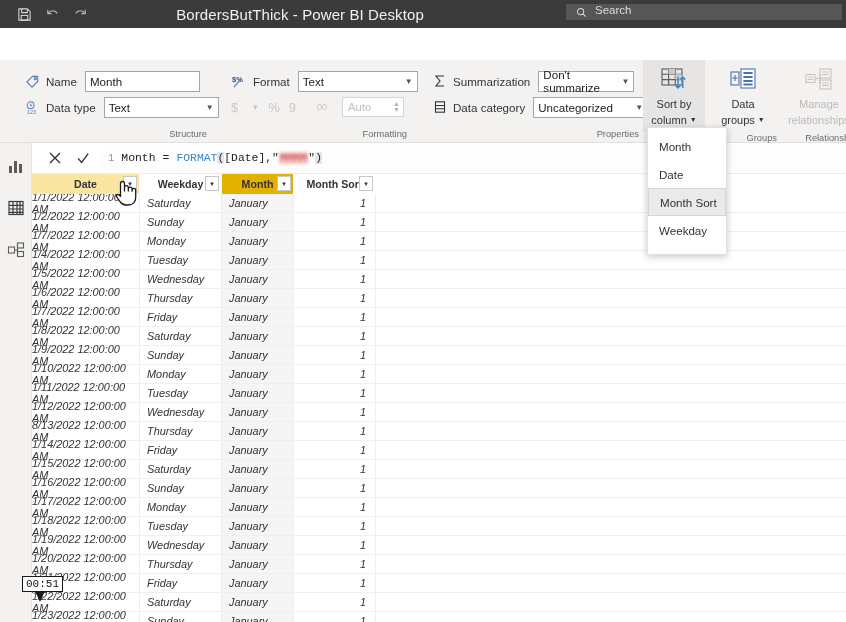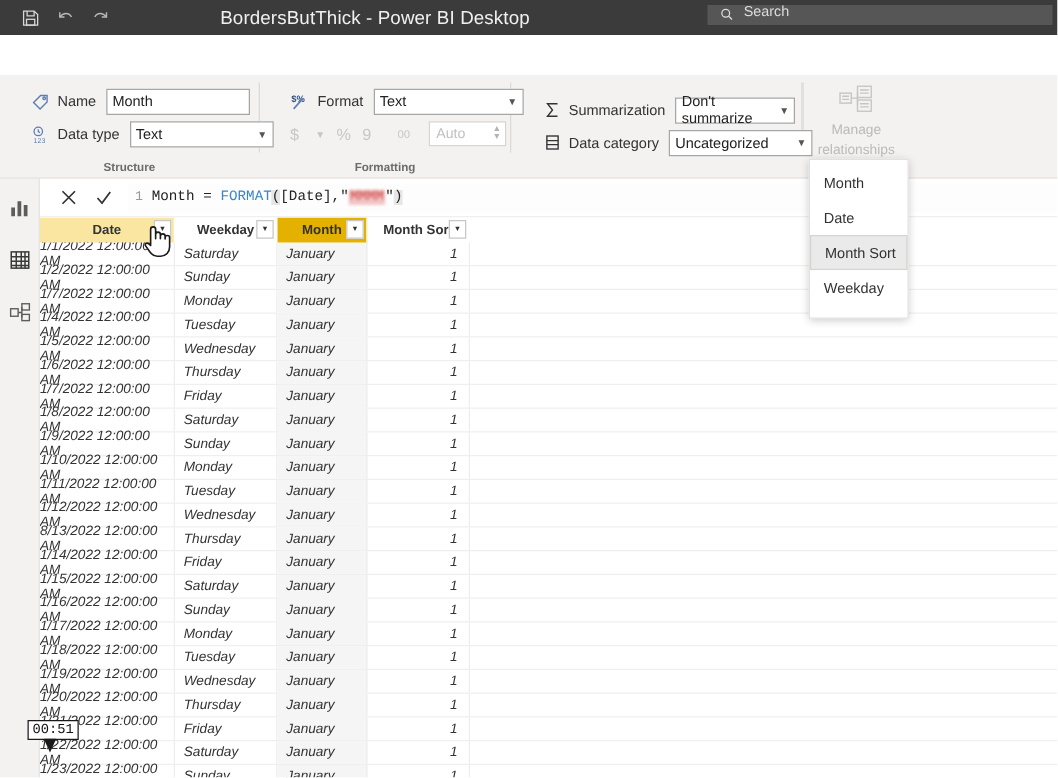--- a/index.html
+++ b/index.html
@@ -50,22 +50,22 @@
 
   
   .ribbon {
     position:absolute; left:0; top:60px; width:846px; height:83px;
     background:#f3f2f1; border-bottom:1px solid #e1dfdd;
     display:flex; align-items:stretch;
   }
   .rgroup { position:relative; display:flex; flex-direction:column; }
   .rgroup .gcontent { flex:1; display:flex; align-items:center; padding:0 24px; }
   .glabel {
-    height:14px; font-size:9.3px; color:#6b6b6b; text-align:center;
-    line-height:12px; width:100%;font-weight:bold;
+    height:14px; font-size:9.3px; color:#6b6b6b; text-align:right;
+    line-height:12px; width:100%;
   }
   .gsep { width:1px; background:#dcdad8; margin:6px 0 20px 0; }
 
   .fieldrow { display:flex; flex-direction:column; gap:5px; }
   .frow { display:flex; align-items:center; gap:5px; height:21px; }
   .flabel { font-size:11.6px; color:#333; white-space:nowrap; }
   .ficon { width:17px; height:17px; color:#4a72b0; display:flex; align-items:center; justify-content:center; flex:0 0 auto;}
   .fbox {
     height:21px; background:#fff; border:1px solid #a6a6a6;
     font-size:11.6px; color:#222; padding:0 4px;
@@ -325,24 +325,67 @@
               </svg>
             </span>
             <span class="flabel">Data category</span>
             <span class="fbox" style="width:115px; margin-left:3px;">
               <span>Uncategorized</span>
               <span class="chev">▼</span>
             </span>
           </div>
         </div>
       </div>
+      <div class="glabel">Properties</div>
     </div>
     <div class="gsep"></div>
 
-
+    <div class="rgroup" style="width:70px;">
+      <div class="gcontent" style="padding:0 4px;">
+        <div class="bigbtn active">
+          <span class="bicon">
+            <svg width="30" height="27" viewBox="0 0 30 27" fill="none" stroke="#5b5b5b" stroke-width="1.1">
+              <rect x="3" y="2" width="20" height="16"></rect>
+              <path d="M3 7.3h20M3 12.6h20M9.6 2v16M16.3 2v16"></path>
+              <rect x="9.6" y="2" width="6.7" height="5.3" fill="#c9c9c9" stroke="none"></rect>
+              <rect x="16.3" y="7.3" width="6.7" height="5.3" fill="#c9c9c9" stroke="none"></rect>
+              <path d="M19 10v11M16.6 18.5L19 21l2.4-2.5" stroke="#3a86c8" stroke-width="1.4"></path>
+              <path d="M23.8 21V10M21.4 12.5L23.8 10l2.4 2.5" stroke="#3a86c8" stroke-width="1.4"></path>
+            </svg>
+          </span>
+          <span>Sort by</span>
+          <span style="display:flex;align-items:center;gap:3px;">
+            <span>column</span>
+            <span style="font-size:7px;">▼</span>
+          </span>
+        </div>
+      </div>
+      <div class="glabel">Sort</div>
+    </div>
+
+    <div class="rgroup" style="width:68px;">
+      <div class="gcontent" style="padding:0 3px;">
+        <div class="bigbtn">
+          <span class="bicon">
+            <svg width="28" height="26" viewBox="0 0 28 26" fill="none" stroke="#4a72b0" stroke-width="1.1">
+              <rect x="2" y="5" width="8" height="13"></rect>
+                <path d="M6 8v6M3.2 11h5.6"></path>
+              <rect x="12" y="2" width="14" height="19" fill="#fff"></rect>
+              <path d="M14.4 6h9.2M14.4 10h9.2M14.4 14h9.2M14.4 17.6h9.2" stroke-width="2"></path>
+            </svg>
+          </span>
+          <span>Data</span>
+          <span style="display:flex;align-items:center;gap:3px;">
+            <span>groups</span>
+            <span style="font-size:7px;">▼</span>
+          </span>
+        </div>
+      </div>
+      <div class="glabel">Groups</div>
+    </div>
     <div class="gsep"></div>
 
     <div class="rgroup" style="width:84px;">
       <div class="gcontent" style="padding:0 3px;">
         <div class="bigbtn disabled" style="width:80px;">
           <span class="bicon">
             <svg width="30" height="26" viewBox="0 0 30 26" fill="none" stroke="#c7c5c3" stroke-width="1.1">
               <rect x="16" y="2" width="11" height="9"></rect>
                 <path d="M18 5h7M18 7.5h7"></path>
               <rect x="2" y="7.5" width="9" height="8"></rect>

